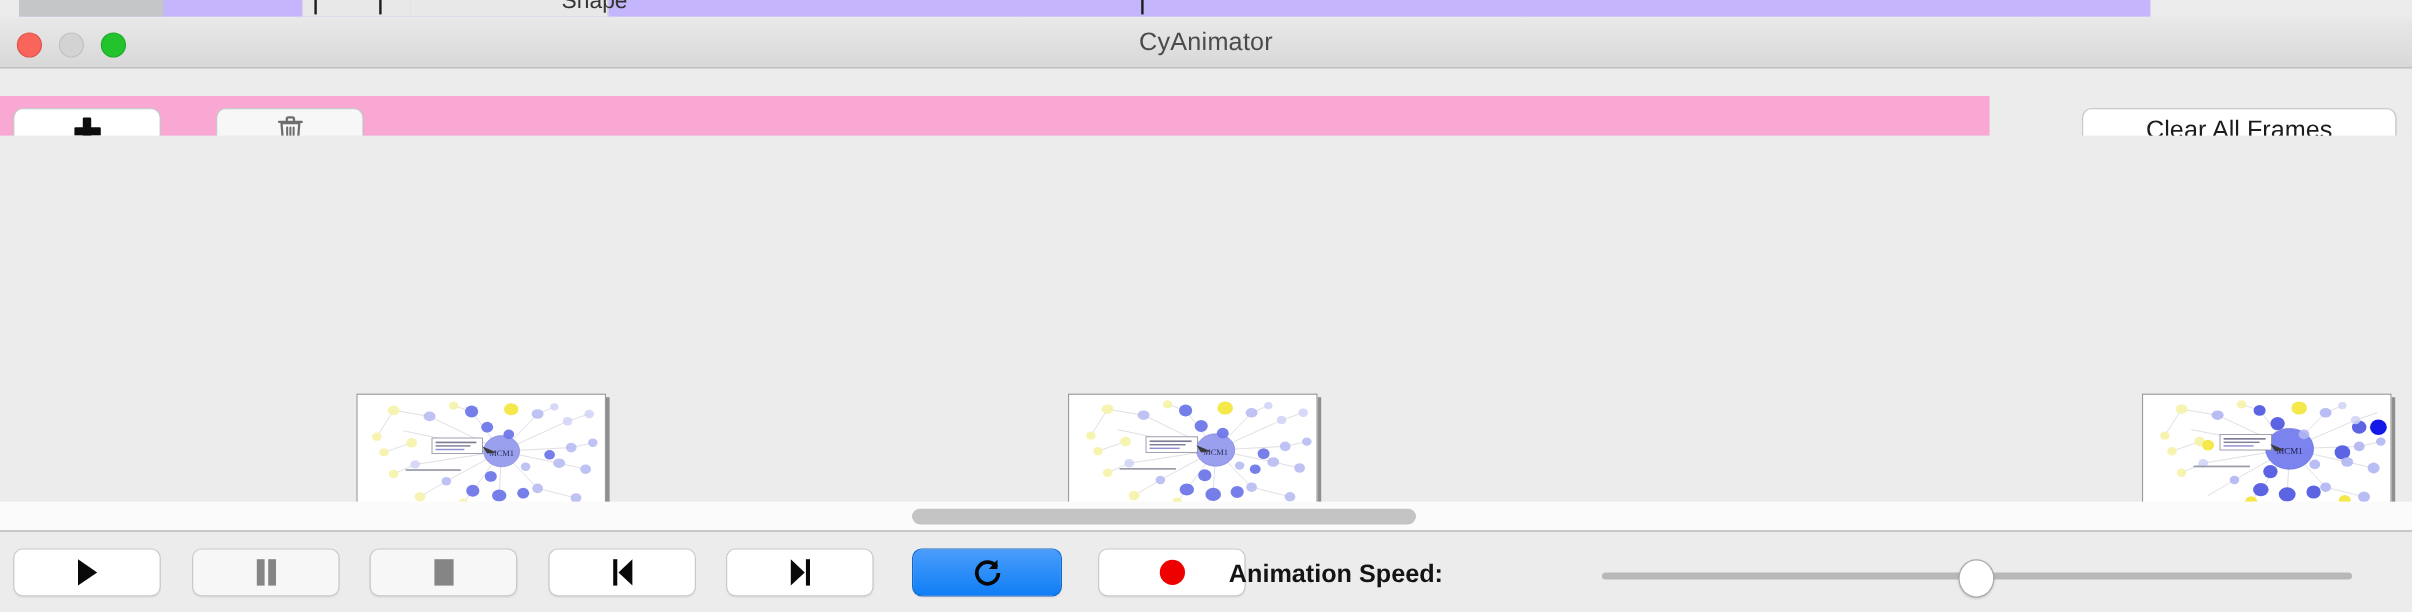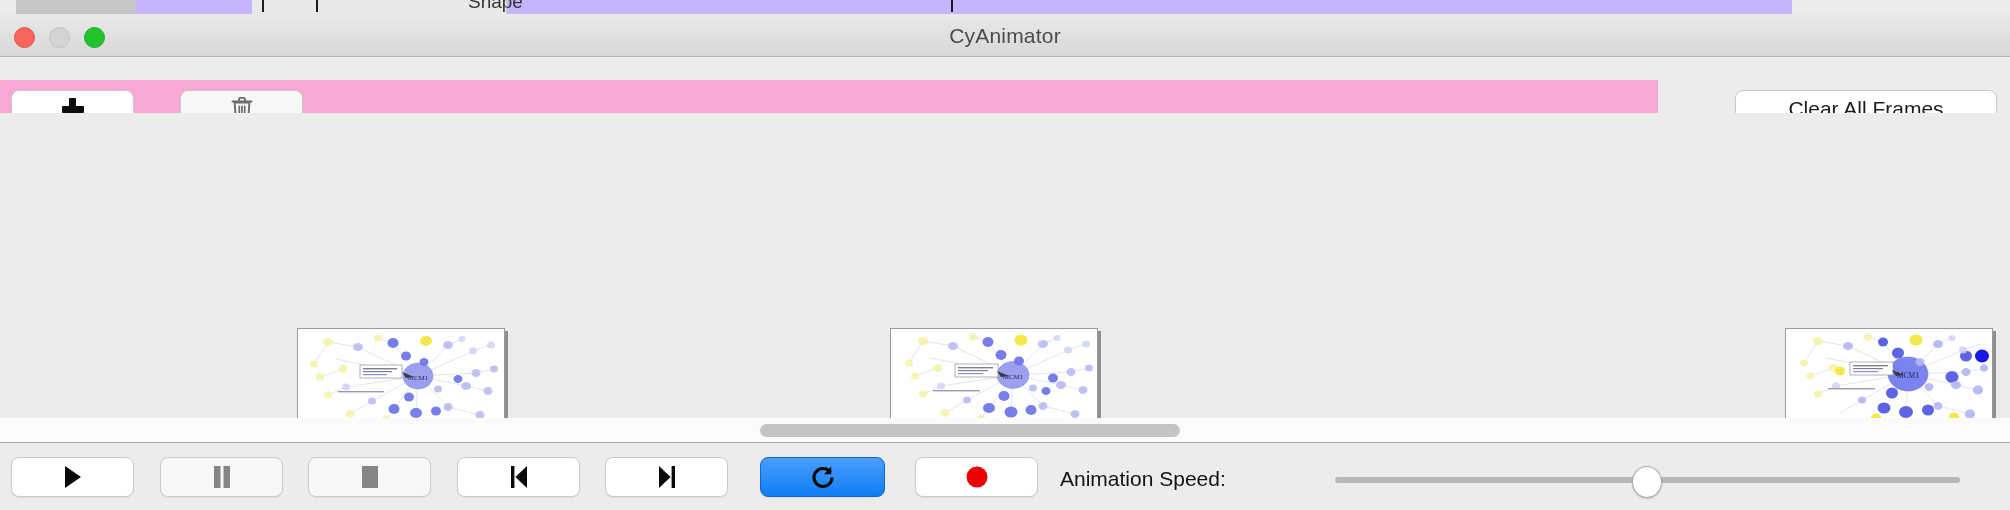--- a/index.html
+++ b/index.html
@@ -201,24 +201,25 @@
   #play-btn    { left: 11px;  width: 123px; }
   #pause-btn   { left: 160px; width: 123px; }
   #stop-btn    { left: 308px; width: 123px; }
   #prev-btn    { left: 457px; width: 123px; }
   #next-btn    { left: 605px; width: 123px; }
   #loop-btn    { left: 760px; width: 125px; }
   #record-btn  { left: 915px; width: 123px; }
 
   .speed-label {
     position: absolute;
-    left: 1060px; top: 23px;
+    left: 1024px; top: 23px;
     font-size: 21px;
     color: #141414;
     white-space: nowrap;
+    font-weight: bold;
   }
   .slider-track {
     position: absolute;
     left: 1335px; top: 477px;
     width: 625px; height: 6px;
     background: #b8b8b8;
     border-radius: 3px;
   }
   .slider-thumb {
     position: absolute;

